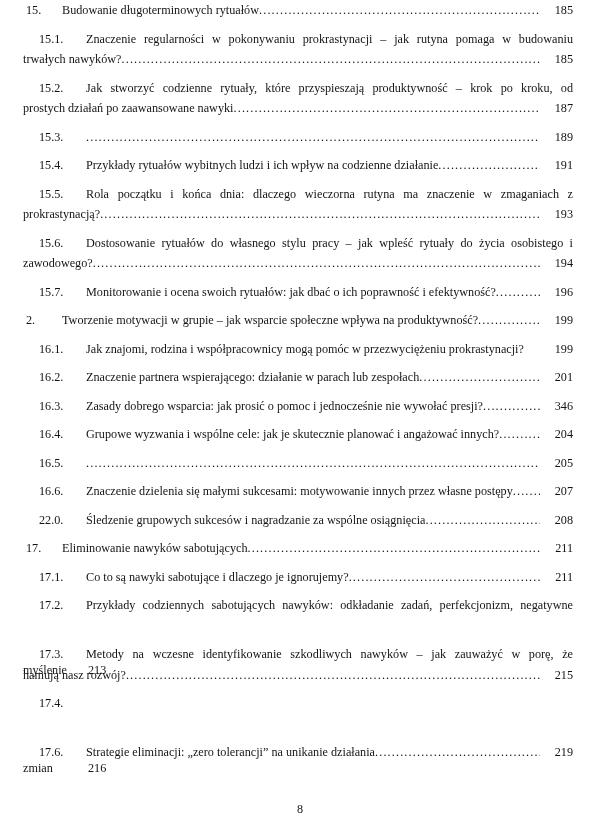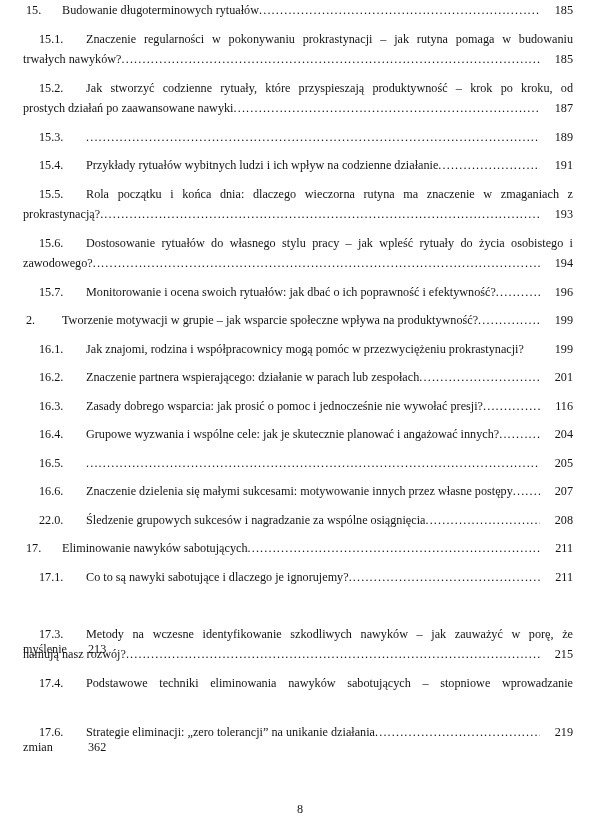--- a/index.html
+++ b/index.html
@@ -150,21 +150,21 @@
         <span class="etext">Znaczenie partnera wspierającego: działanie w parach lub zespołach</span>
         <span class="dots"></span>
         <span class="pgnum">201</span>
       </div>
     </div>
     <div class="entry lv2">
       <div class="line">
         <span class="num">16.3.</span>
         <span class="etext">Zasady dobrego wsparcia: jak prosić o pomoc i jednocześnie nie wywołać presji?</span>
         <span class="dots"></span>
-        <span class="pgnum">116</span>
+        <span class="pgnum">346</span>
       </div>
     </div>
     <div class="entry lv2">
       <div class="line">
         <span class="num">16.4.</span>
         <span class="etext">Grupowe wyzwania i wspólne cele: jak je skutecznie planować i angażować innych?</span>
         <span class="dots"></span>
         <span class="pgnum">204</span>
       </div>
     </div>
@@ -202,43 +202,46 @@
     <div class="entry lv2">
       <div class="line">
         <span class="num">17.1.</span>
         <span class="etext">Co to są nawyki sabotujące i dlaczego je ignorujemy?</span>
         <span class="dots"></span>
         <span class="pgnum">211</span>
       </div>
     </div>
     <div class="entry lv2">
       <div class="line">
+        <span class="num">17.2.</span>
+        <span class="jtext">Przykłady codziennych sabotujących nawyków: odkładanie zadań, perfekcjonizm, negatywne</span>
+      </div>
+      <div class="line">
         <span class="wtext">myślenie</span>
         <span class="tabpg">213</span>
       </div>
     </div>
     <div class="entry lv2">
       <div class="line">
         <span class="num">17.3.</span>
         <span class="jtext">Metody na wczesne identyfikowanie szkodliwych nawyków – jak zauważyć w porę, że</span>
       </div>
       <div class="line">
         <span class="etext">hamują nasz rozwój?</span>
         <span class="dots"></span>
         <span class="pgnum">215</span>
       </div>
     </div>
     <div class="entry lv2">
       <div class="line">
         <span class="num">17.4.</span>
-        <span class="jtext">Podstawowe techniki eliminowania nawyków sabotujących – stopniowe wprowadzanie</span>
       </div>
       <div class="line">
         <span class="wtext">zmian</span>
-        <span class="tabpg">362</span>
+        <span class="tabpg">216</span>
       </div>
     </div>
     <div class="entry lv2">
       <div class="line">
         <span class="num">17.6.</span>
         <span class="etext">Strategie eliminacji: „zero tolerancji” na unikanie działania</span>
         <span class="dots"></span>
         <span class="pgnum">219</span>
       </div>
     </div>

